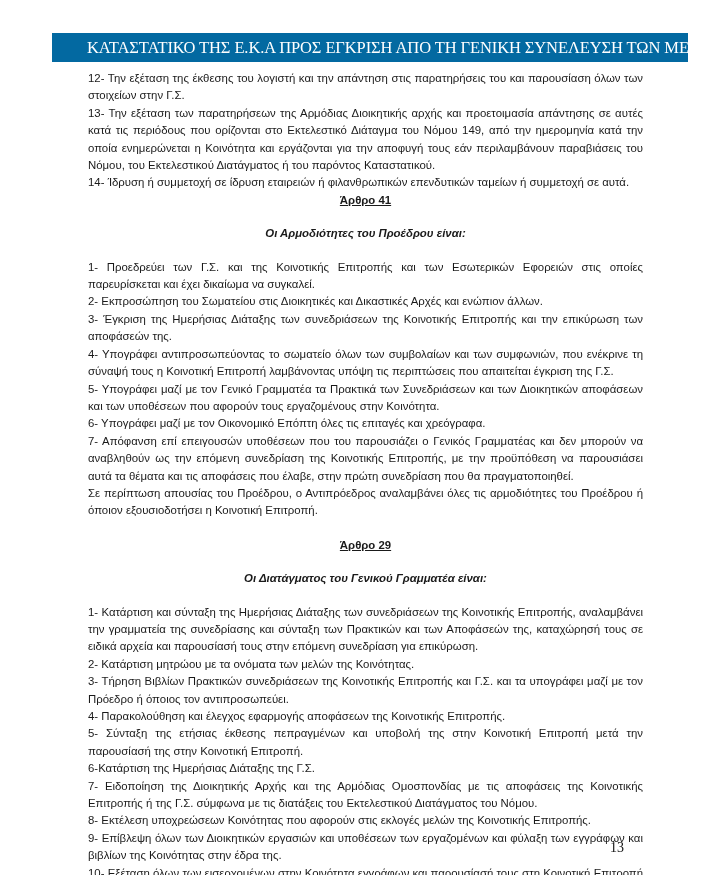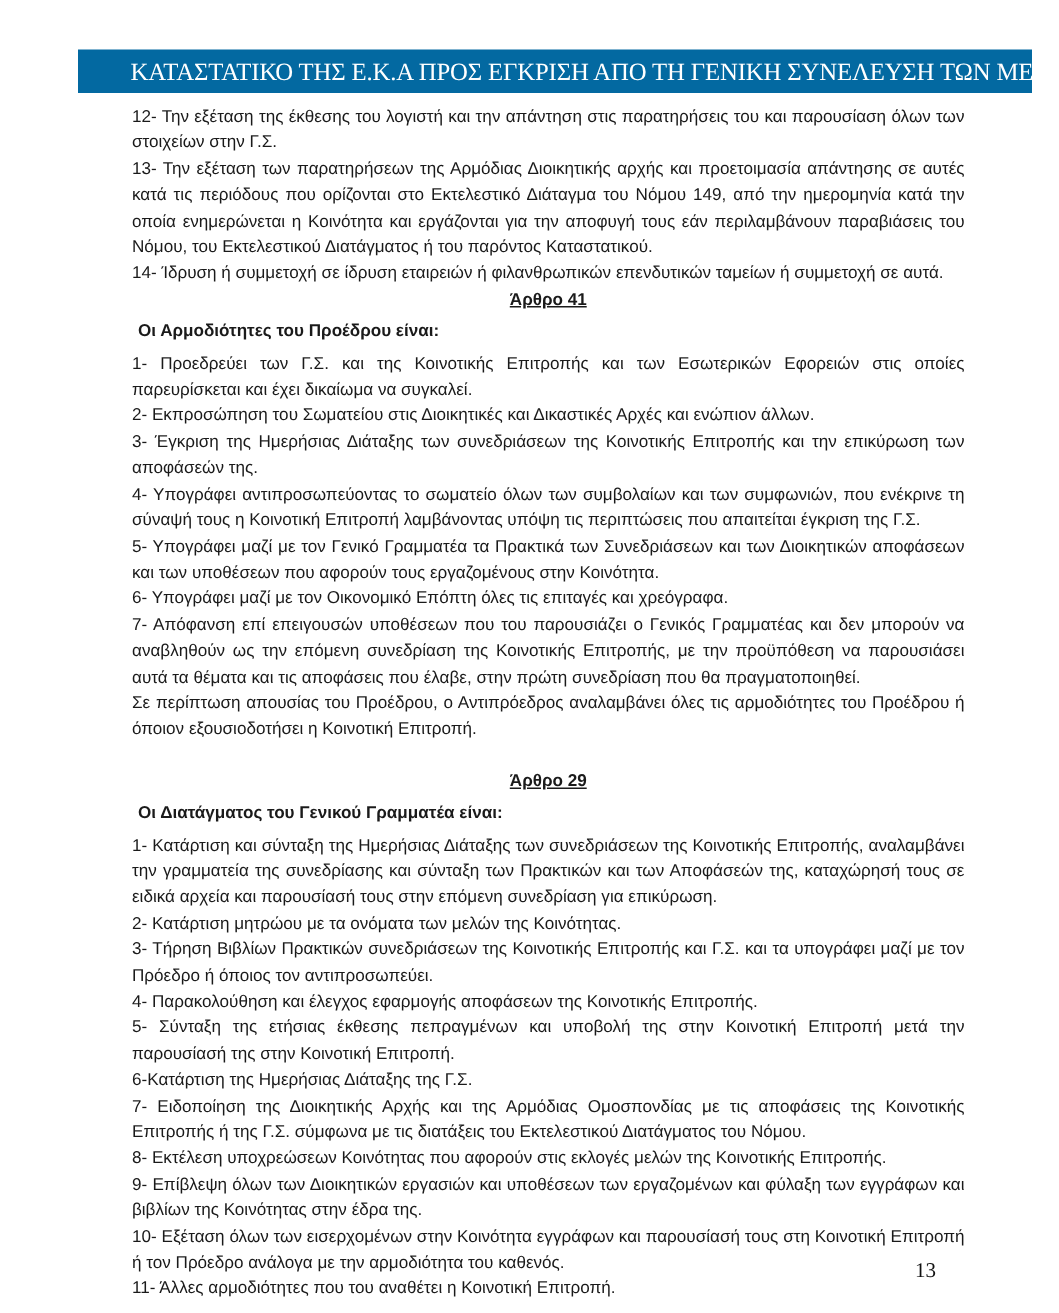--- a/index.html
+++ b/index.html
@@ -42,22 +42,24 @@
       margin: 0;
       text-align: justify;
     }
     .article-heading {
       margin: 0;
       text-align: center;
       font-weight: bold;
       text-decoration: underline;
     }
     .article-subheading {
-      margin: 4px;
+      margin: 16px;
+      text-align: center;
       font-weight: bold;
+      font-style: italic;
     }
     .spacer {
       height: 17px;
     }
     .page-number {
       position: absolute;
       left: 610px;
       top: 840px;
       font-family: "Liberation Serif", serif;
       font-size: 14px;

